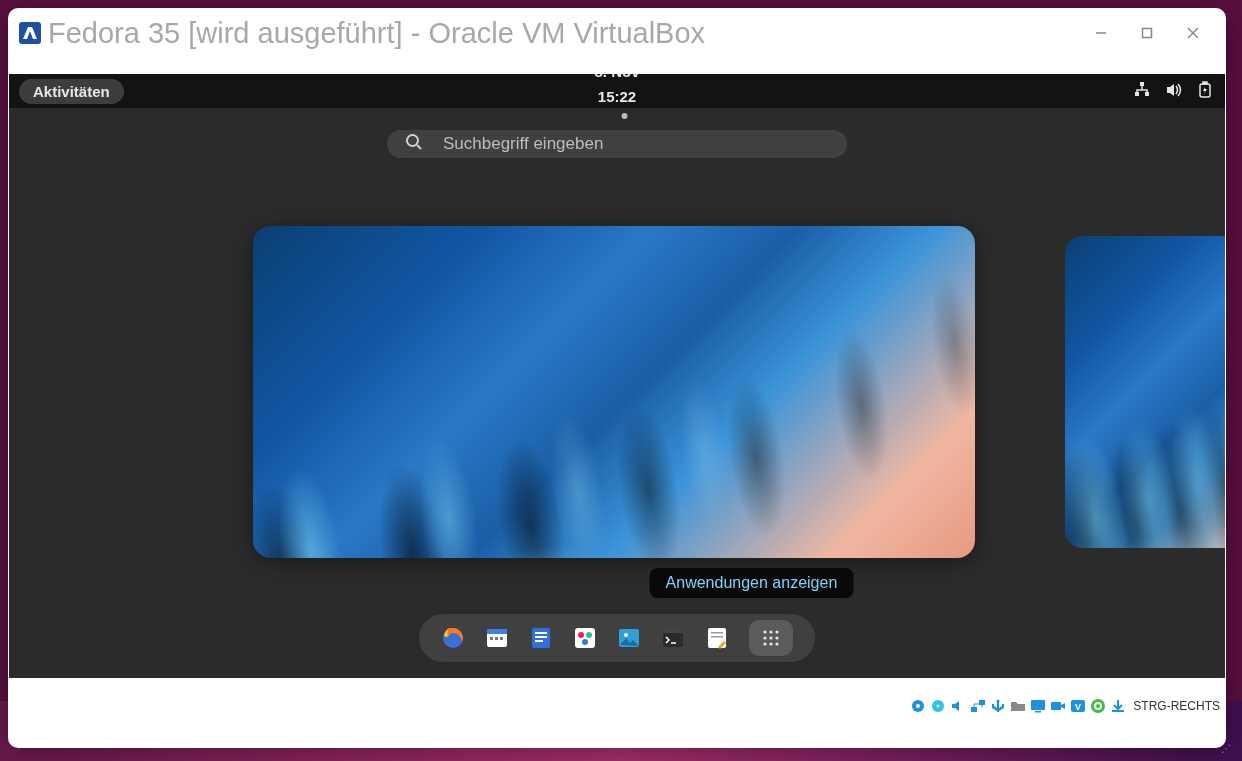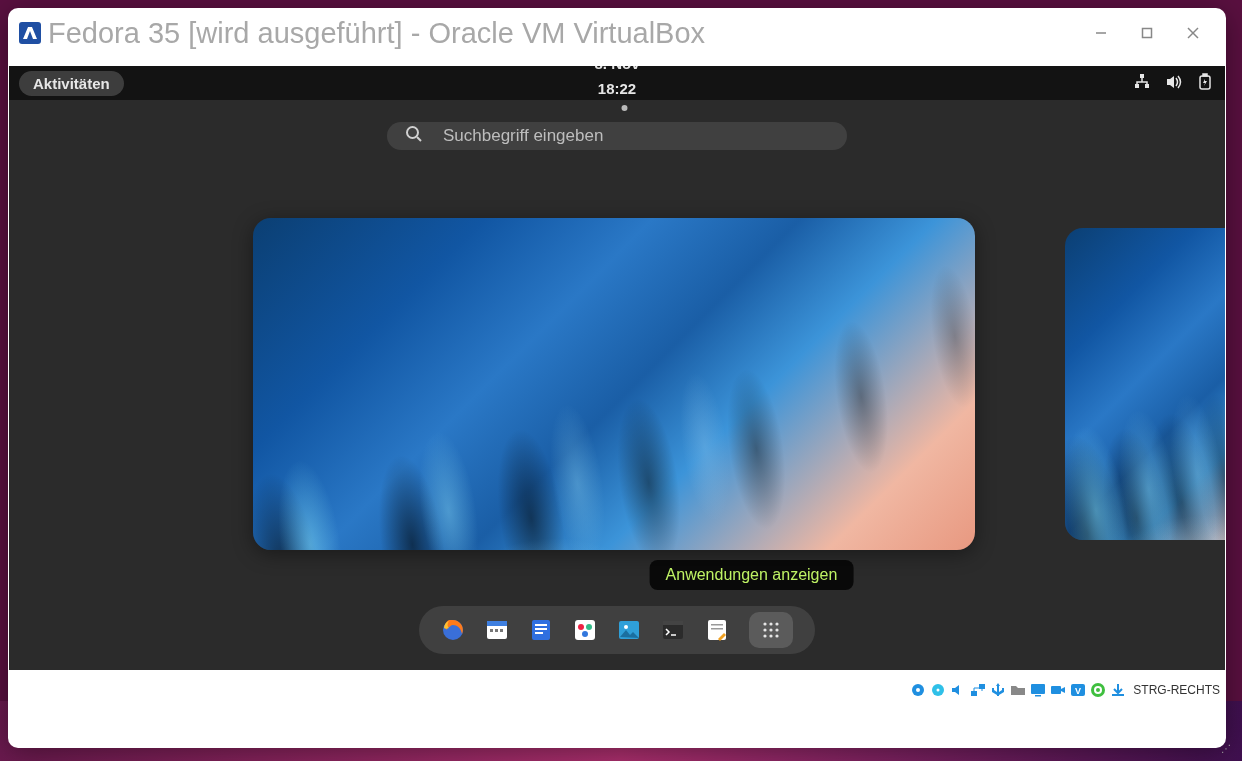--- a/index.html
+++ b/index.html
@@ -7,21 +7,21 @@
 .host-corner{position:absolute;bottom:0;left:0;right:0;height:60px;background:linear-gradient(90deg,#6b1a4f,#b03070,#401050);}
 .vb-window{position:absolute;left:8px;top:8px;width:1218px;height:740px;background:#fff;border-radius:10px;box-shadow:0 5px 30px rgba(0,0,0,.4);overflow:hidden;}
 .titlebar{display:flex;align-items:center;height:50px;padding:0 10px;color:#a8a8a8;font-size:29px;}
 .vb-logo{width:24px;height:24px;margin-right:6px;display:inline-block;position:relative;}
 .vb-logo svg{display:block;}
 .win-controls{margin-left:auto;display:flex;gap:0;}
 .win-btn{width:46px;height:40px;display:flex;align-items:center;justify-content:center;color:#555;}
 .win-btn svg{display:block;}
 .menubar{display:flex;gap:18px;padding:4px 10px 10px 10px;color:#a8a8a8;font-size:28px;}
 .menubar span{cursor:default;}
-.guest{position:relative;height:604px;background:#2b2b2b;margin:8px 1px;overflow:hidden;}
+.guest{position:relative;height:604px;background:#2b2b2b;margin:16px 1px;overflow:hidden;}
 .gnome-topbar{position:absolute;left:0;right:0;top:0;height:34px;background:rgba(0,0,0,.55);display:flex;align-items:center;color:#e6e6e6;font-size:15px;font-weight:600;}
 .pill{background:rgba(255,255,255,.18);border-radius:16px;padding:4px 14px;margin-left:10px;}
 .clock{position:absolute;left:50%;transform:translateX(-50%);display:flex;align-items:center;gap:8px;flex-direction:column;}
 .clock .dot{width:6px;height:6px;border-radius:50%;background:#bbb;display:inline-block;margin-left:14px;}
 .tray{margin-left:auto;margin-right:12px;display:flex;gap:14px;align-items:center;}
 .searchbox{position:absolute;top:56px;left:50%;transform:translateX(-50%);width:424px;height:28px;background:rgba(255,255,255,.10);border-radius:21px;display:flex;align-items:center;padding:0 18px;color:#bdbdbd;font-size:17px;}
 .searchbox .mag{margin-right:20px;}
 .ws-thumb{position:absolute;top:152px;left:244px;width:722px;height:332px;border-radius:18px;overflow:hidden;box-shadow:0 4px 20px rgba(0,0,0,.4);}
 .ws-thumb2{position:absolute;top:162px;right:-120px;width:280px;height:312px;border-radius:18px;overflow:hidden;}
 .marble{width:100%;height:100%;background:linear-gradient(135deg,#0b3f73 0%,#1156a3 22%,#2a78c6 38%,#1a5ea6 52%,#3c94d9 65%,#f0b7a2 86%,#e89880 100%);position:relative;}
@@ -34,21 +34,21 @@
  radial-gradient(ellipse 55px 170px at 74% 60%,rgba(0,0,0,.35) 0%,transparent 45%),
  radial-gradient(ellipse 50px 160px at 84% 50%,rgba(0,0,0,.25) 0%,transparent 45%);
  transform:rotate(-8deg);}
 .marble::after{background:
  radial-gradient(ellipse 60px 170px at 18% 75%,rgba(120,210,240,.55) 0%,transparent 50%),
  radial-gradient(ellipse 55px 160px at 32% 72%,rgba(120,200,235,.5) 0%,transparent 50%),
  radial-gradient(ellipse 50px 160px at 45% 70%,rgba(130,200,235,.4) 0%,transparent 50%),
  radial-gradient(ellipse 45px 150px at 58% 66%,rgba(150,200,235,.3) 0%,transparent 50%),
  radial-gradient(ellipse 200px 150px at 40% 100%,rgba(180,230,245,.55) 0%,transparent 60%);
  transform:rotate(-8deg);}
-.tooltip{position:absolute;top:494px;left:50%;transform:translateX(16%);background:rgba(0,0,0,.78);color:#bef264;padding:6px 16px;border-radius:8px;font-size:16px;}
+.tooltip{position:absolute;top:494px;left:50%;transform:translateX(16%);background:rgba(0,0,0,.78);color:#7dd3fc;padding:6px 16px;border-radius:8px;font-size:16px;}
 .dash{position:absolute;bottom:16px;left:50%;transform:translateX(-50%);height:48px;background:rgba(255,255,255,.10);border-radius:24px;display:flex;align-items:center;gap:20px;padding:0 22px;}
 .appicon{width:24px;height:24px;display:flex;align-items:center;justify-content:center;}
 .appicon svg{display:block;}
 .gridbtn{background:rgba(255,255,255,.14);border-radius:10px;padding:6px 10px;}
 .statusbar{height:24px;display:flex;align-items:center;justify-content:flex-end;padding:0 6px;background:#fff;font-size:12px;color:#333;}
 .statusbar .sb-icons{display:flex;gap:2px;align-items:center;margin-right:6px;}
 .sb-ic{width:18px;height:18px;display:flex;align-items:center;justify-content:center;}
 .resize-grip{position:absolute;right:12px;bottom:10px;color:#999;font-size:10px;letter-spacing:-1px;line-height:4px;}
 </style>
 </head>
@@ -85,21 +85,21 @@
         </div>
       </div>
     </div>
 
 
     <div class="guest">
       <div class="gnome-topbar">
         <span class="pill">Aktivitäten</span>
         <div class="clock">
           <span>8. Nov</span>
-          <span>18:22</span>
+          <span>15:22</span>
           <span class="dot"></span>
         </div>
         <div class="tray">
           <span>
             <svg width="18" height="18" viewBox="0 0 18 18" fill="#e6e6e6">
                 <rect x="7" y="1" width="4" height="4"></rect>
                 <rect x="2" y="11" width="4" height="4"></rect>
                 <rect x="12" y="11" width="4" height="4"></rect>
                 <path d="M9 5 v4 M4 11 v-2 h10 v2 M9 9 h0" stroke="#e6e6e6" stroke-width="1.5" fill="none"></path>
               </svg>

